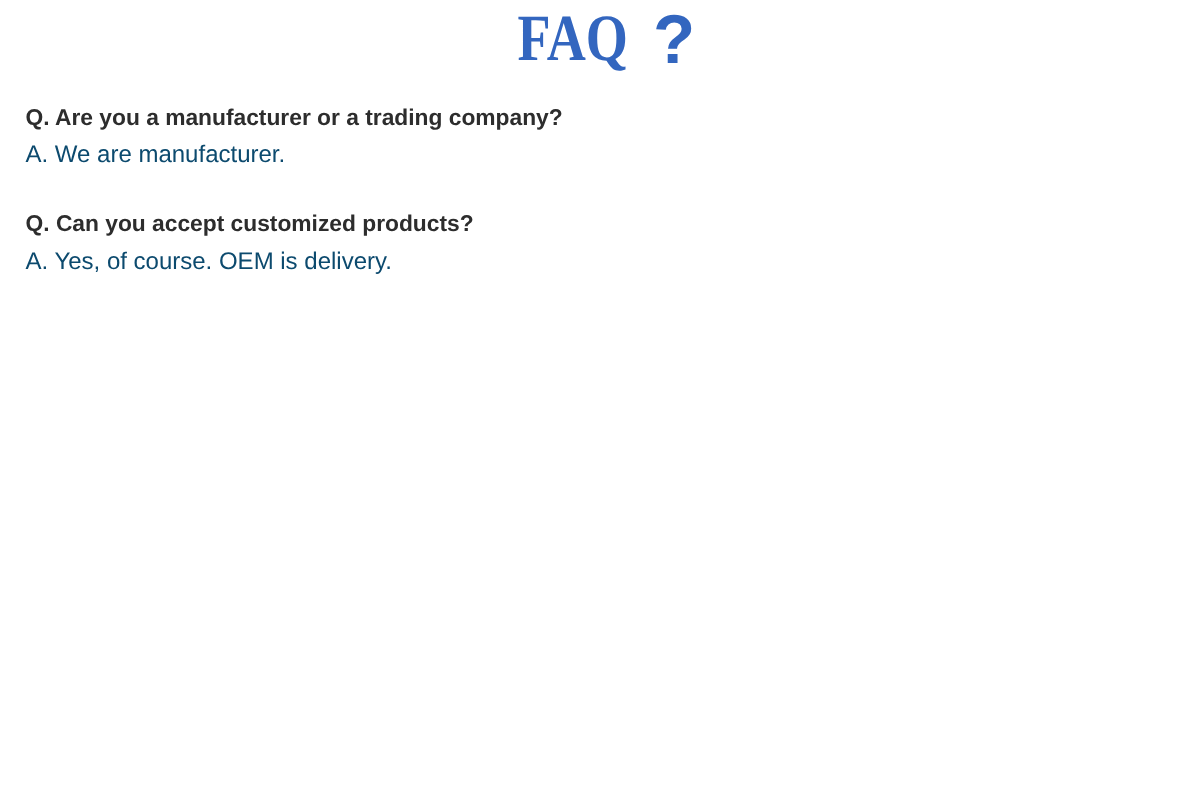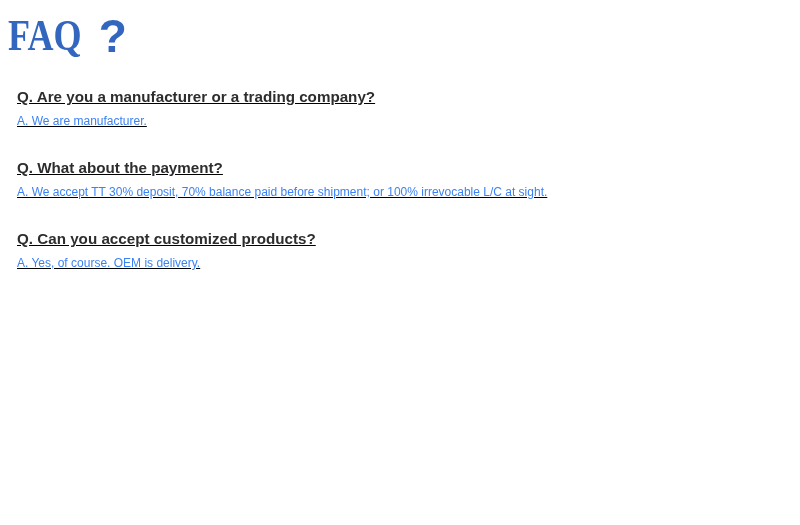--- a/index.html
+++ b/index.html
@@ -18,21 +18,22 @@
     position: relative;
     width: 800px;
     height: 525px;
     background: #ffffff;
     box-sizing: border-box;
   }
 
   
   .title-wrap {
     width: 100%;
-    padding-top: 14px;
+    text-align: center;
+    padding-top: 4px;
     height: 52px;
     box-sizing: border-box;
     white-space: nowrap;
   }
   .title-faq {
     font-family: "Liberation Serif", "DejaVu Serif", serif;
     font-weight: bold;
     font-size: 44px;
     line-height: 44px;
     letter-spacing: 0px;
@@ -49,43 +50,42 @@
     line-height: 44px;
     color: #3366bf;
     display: inline-block;
     vertical-align: middle;
     margin-left: 9px;
   }
 
   
   .faq-list {
     padding: 0 16px 0 17px;
-    margin-top: 32px;
-    text-decoration: underline;
+    margin-top: 14px;
   }
   .faq-item {
     margin-bottom: 21px;
   }
   .faq-item:last-child {
     margin-bottom: 0;
   }
   .faq-q {
     font-family: "Liberation Sans", sans-serif;
     font-weight: bold;
     font-size: 15.2px;
     line-height: 25px;
     color: #2d2d2d;
     white-space: nowrap;
   }
   .faq-a {
     font-family: "Liberation Sans", sans-serif;
     font-weight: normal;
-    font-size: 12px;
+    font-size: 16px;
     line-height: 25px;
-    color: #3b82f6;
+    color: #0c4a6e;
   }
   .faq-a.wrap-lc {
     max-width: 776px;
   }
   .faq-a.wrap-hours {
     max-width: 770px;
   }
 </style>
 </head>
 <body>
@@ -96,24 +96,20 @@
     <span class="title-faq">FAQ</span><span class="title-mark">?</span>
   </div>
 
   <div class="faq-list">
 
     <div class="faq-item">
       <div class="faq-q">Q. Are you a manufacturer or a trading company?</div>
       <div class="faq-a">A. We are manufacturer.</div>
     </div>
 
-    <div class="faq-item">
-      <div class="faq-q">Q. What about the payment?</div>
-      <div class="faq-a wrap-lc">A. We accept TT 30% deposit, 70% balance paid before shipment; or 100% irrevocable L/C at sight.</div>
-    </div>
 
     <div class="faq-item">
     </div>
 
 
 
     <div class="faq-item">
       <div class="faq-q">Q. Can you accept customized products?</div>
       <div class="faq-a">A. Yes, of course. OEM is delivery.</div>
     </div>

